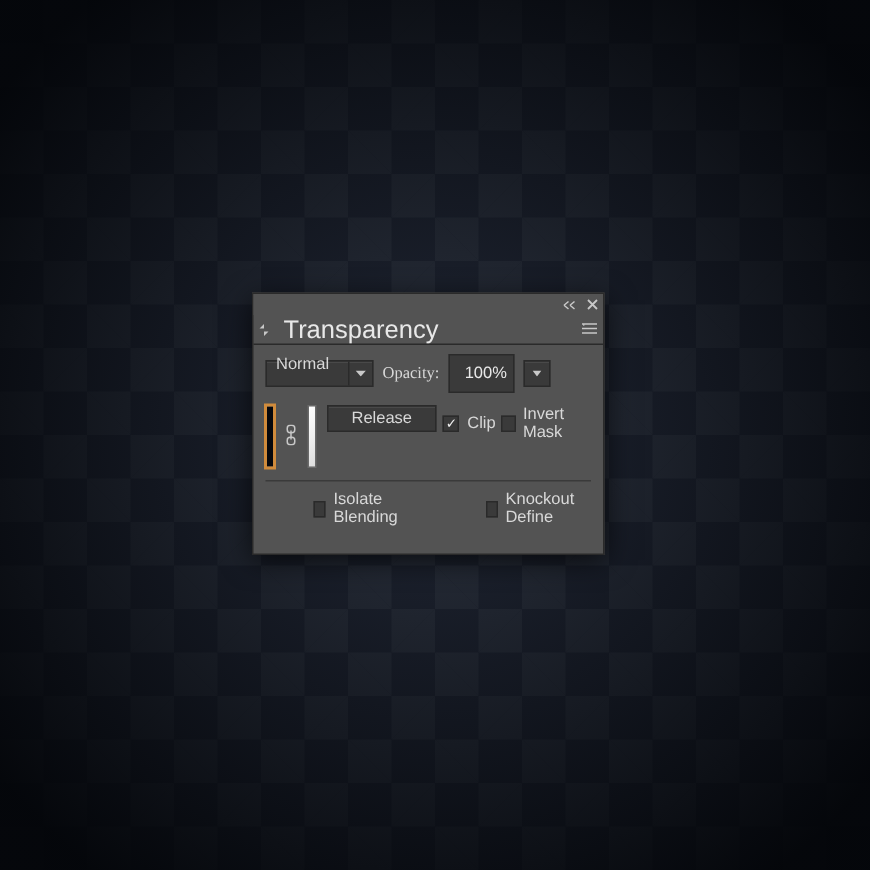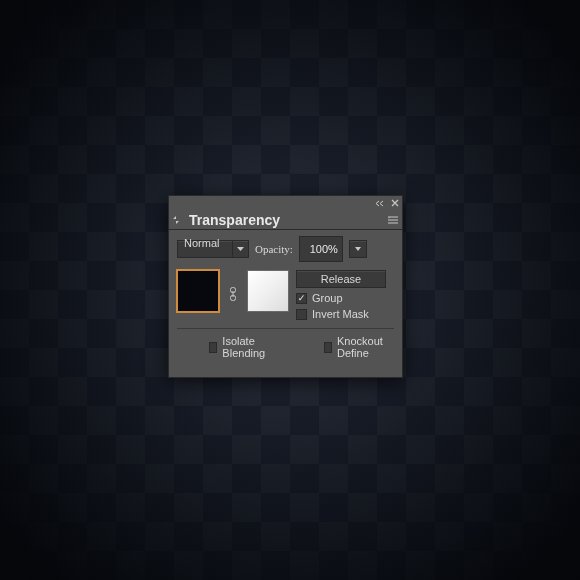--- a/index.html
+++ b/index.html
@@ -49,23 +49,23 @@
 
     .tabrow {
       display: flex; align-items: center;
       height: 20px;
       border-bottom: 1px solid #2a2a2a;
       padding-left: 2px;
     }
     .tab-grip { width: 10px; display: flex; align-items: center; justify-content: center; }
     .tab {
       padding: 0 8px;
-      font-weight: bold;
+      font-weight: normal;
       color: #e8e8e8;
-      font-size: 14px;
+      font-size: 17px;
       line-height: 20px;
     }
     .spacer { flex: 1; }
     .flyout { width: 18px; text-align: center; cursor: pointer; }
 
     
     .content { padding: 6px 8px 8px 8px; }
 
     .row { display: flex; align-items: center; gap: 6px; margin-bottom: 6px; }
 
@@ -113,21 +113,21 @@
     .swatch {
       width: 42px; height: 42px;
       border: 1px solid #6a6a6a;
     }
     .swatch.selected { outline: 2px solid #d08b3c; outline-offset: -1px; }
     .swatch-color { width: 100%; height: 100%; background: #06080e; }
     .swatch-mask { width: 100%; height: 100%; background: linear-gradient(135deg,#ffffff 0%,#f0f0f0 50%,#dcdcdc 100%); }
 
     .link-icon { width: 14px; align-self: center; text-align: center; color: #d8d8d8; }
 
-    .maskcol { flex:1; display:flex; flex-direction:column; gap:4px; }
+    .maskcol { flex:1; display:flex; flex-direction:row; gap:4px; }
 
     .button {
       background: #3a3a3a;
       border: 1px solid #2a2a2a;
       height: 18px;
       color: #d8d8d8;
       font-size: 11px;
       text-align: center;
       line-height: 16px;
       width: 90px;
@@ -206,21 +206,21 @@
             <line x1="4" y1="4" x2="4" y2="10" stroke="#c8c8c8" stroke-width="1"></line>
           </svg>
       </div>
       <div class="swatch">
           <div class="swatch-mask"></div>
         </div>
       <div class="maskcol">
         <div class="button">Release</div>
         <label class="check">
           <span class="checkbox">✓</span>
-          <span>Group</span>
+          <span>Clip</span>
         </label>
         <label class="check">
           <span class="checkbox"></span>
           <span>Invert Mask</span>
         </label>
       </div>
     </div>
 
     <div class="opts">
       <div class="optsrow">

